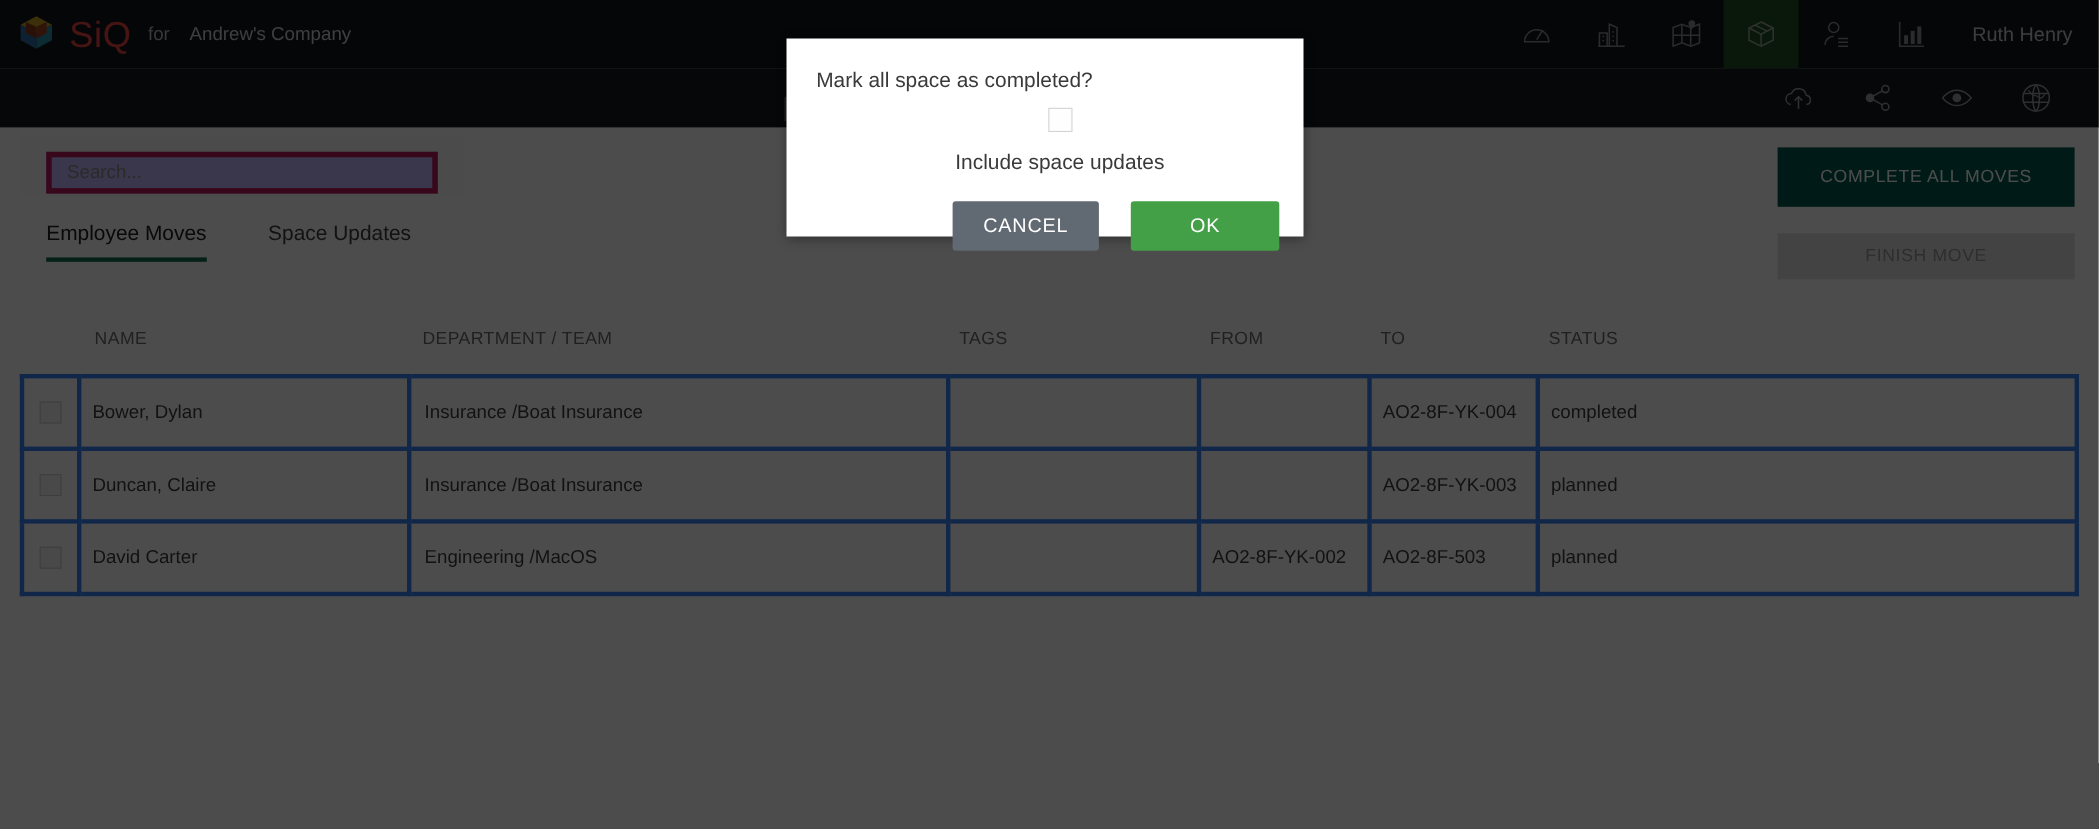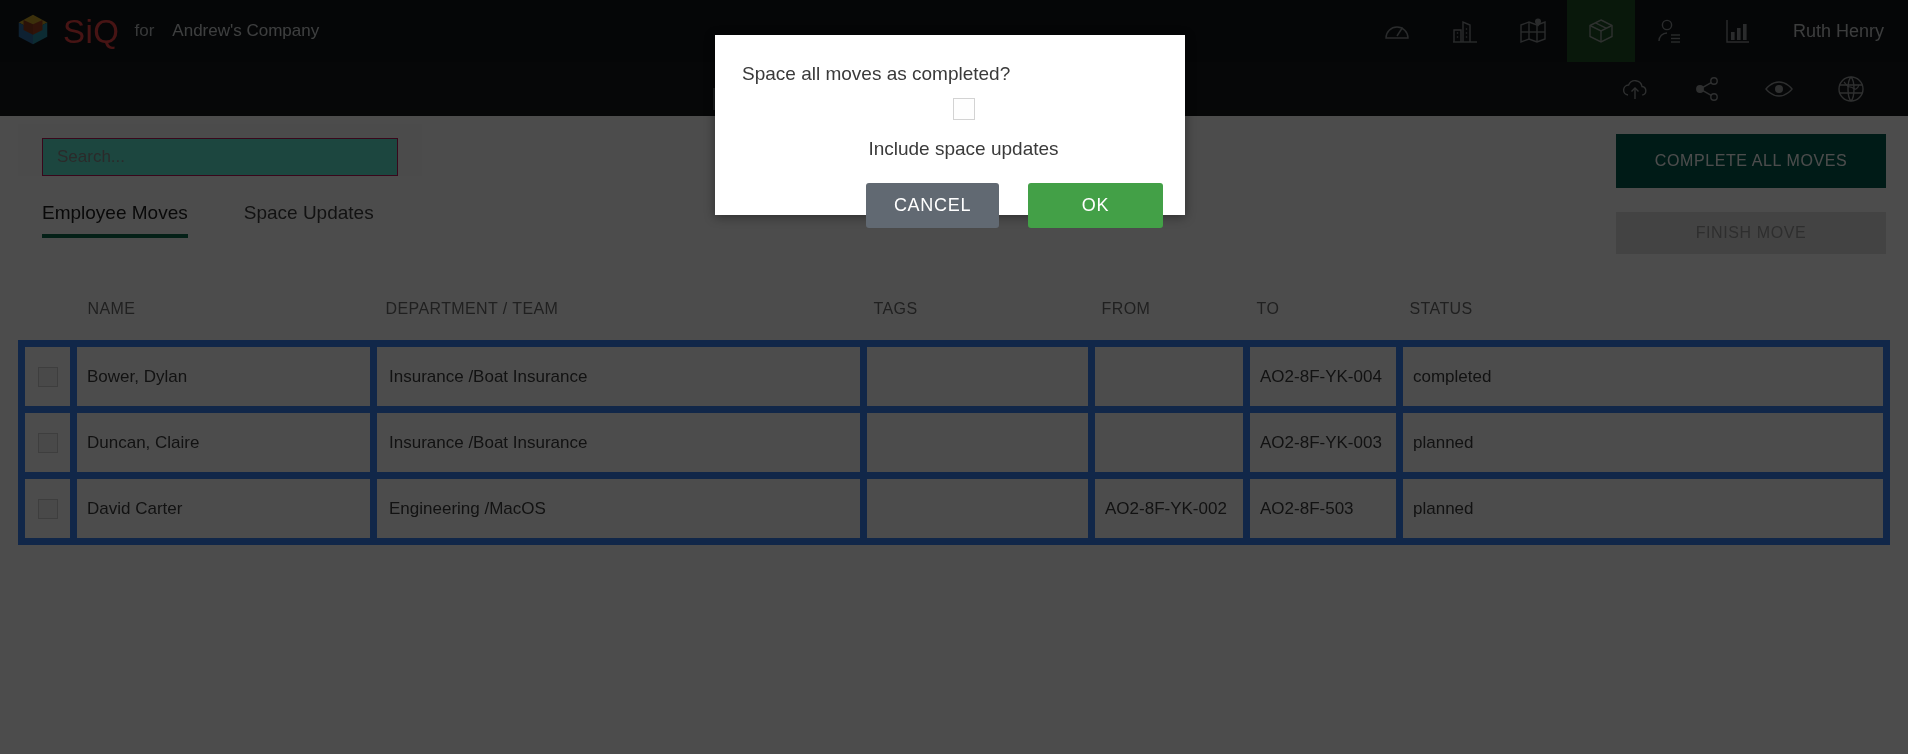--- a/index.html
+++ b/index.html
@@ -49,21 +49,21 @@
 
   
   .nub { position: absolute; left: 713px; top: 88px; width: 6px; height: 22px; background: #5d6367; z-index: 6; }
 
   
   .page { position: absolute; top: 116px; left: 0; width: 1908px; height: 638px; background: #ffffff; }
 
   .searchwrap { position: absolute; top: 8px; left: 18px; width: 404px; height: 52px; background: #fafafa; }
   .searchbox {
     position: absolute; top: 14px; left: 24px; width: 356px; height: 38px;
-    border: 1px solid #be185d; background: #5eead4;
+    border: 5px solid #be185d; background: #c4b5fd;
     font-family: "Liberation Sans", sans-serif; font-size: 17px; color: #3b3b3b;
     padding: 0 14px; outline: none;
   }
   .searchbox::placeholder { color: #8d8d8d; }
 
   .tabs { position: absolute; top: 86px; left: 42px; display: flex; gap: 56px; }
   .tab { position: relative; font-size: 19px; color: #3f3f3f; padding-bottom: 14px; cursor: pointer; }
   .tab.active { font-weight: normal; color: #202020; }
   .tab.active::after {
     content: ""; position: absolute; left: 0; right: 0; bottom: 0; height: 4px; background: #0f6b4f;
@@ -82,21 +82,21 @@
   }
 
   
   table.moves { position: absolute; top: 170px; left: 18px; width: 1872px; border-collapse: collapse; }
   table.moves th {
     text-align: left; font-size: 16px; font-weight: 400; color: #6d6d6d;
     letter-spacing: .4px; padding: 14px 0 22px 0; border: none;
   }
   table.moves td {
     font-size: 17px; color: #3d3d3d; height: 66px;
-    border: 7px solid #3b82f6; padding: 0;
+    border: 4px solid #3b82f6; padding: 0;
   }
   .c-check { width: 52px; }
   .c-name { width: 300px; padding-left: 10px !important; }
   .c-dept { width: 490px; padding-left: 12px !important; }
   .c-tags { width: 228px; }
   .c-from { width: 155px; padding-left: 10px !important; }
   .c-to   { width: 153px; padding-left: 10px !important; }
   .c-status { padding-left: 10px !important; }
   th.c-name { padding-left: 66px !important; }
   th.c-dept { padding-left: 12px !important; }
@@ -309,21 +309,21 @@
           <td class="c-to">AO2-8F-503</td>
           <td class="c-status">planned</td>
         </tr>
       </tbody>
     </table>
   </div>
 
   <div class="overlay"></div>
 
   <div class="modal">
-    <div class="modal-title">Space all moves as completed?</div>
+    <div class="modal-title">Mark all space as completed?</div>
     <div class="modal-check-row">
       <span class="modal-check"></span>
       <span class="modal-check-label">Include space updates</span>
     </div>
     <div class="modal-buttons">
       <button class="btn-cancel">CANCEL</button>
       <button class="btn-ok">OK</button>
     </div>
   </div>
 

